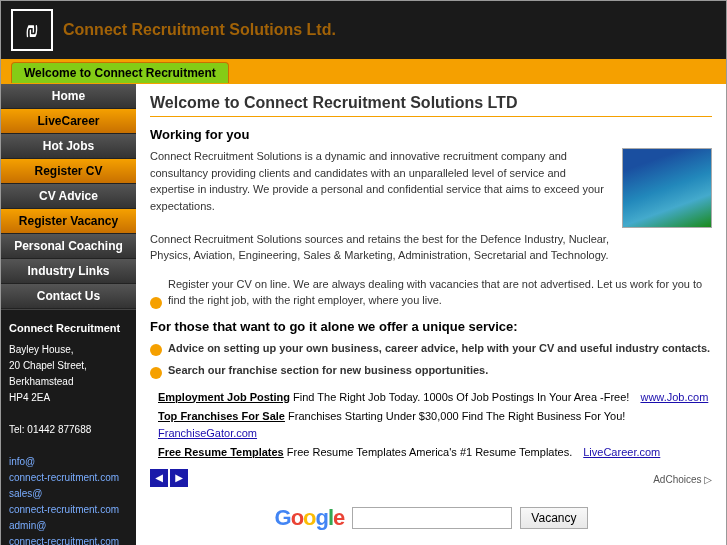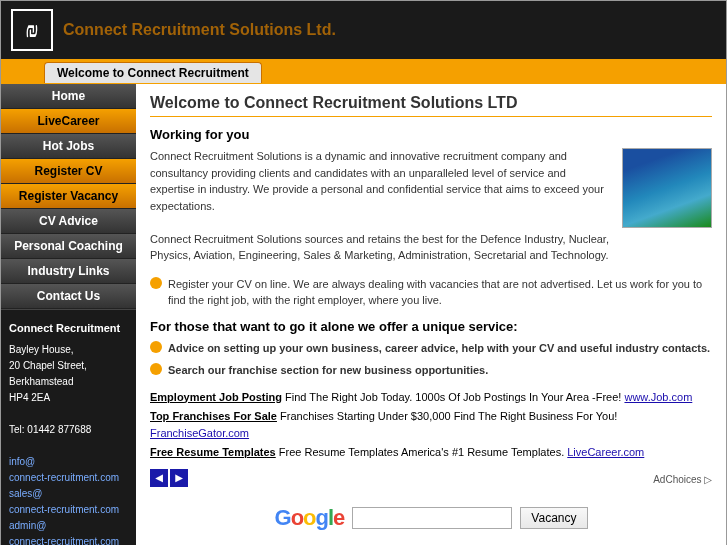--- a/index.html
+++ b/index.html
@@ -38,29 +38,28 @@
       font-weight: bold;
     }
 
     
     .welcome-tab {
       background: #f5a000;
       padding: 3px 10px 0 10px;
     }
     .welcome-tab-inner {
       display: inline-block;
-      background: #e5e5e5;
+      background: #84cc16;
       border-radius: 4px 4px 0 0;
       padding: 3px 12px;
       font-size: 12px;
       font-weight: bold;
       color: #000;
       border: 1px solid #c87000;
       border-bottom: none;
-      margin-left: 33px;
     }
 
     
     .main-layout {
       display: flex;
       border-top: 1px solid #f5a000;
     }
 
     
     .sidebar {
@@ -156,21 +155,21 @@
       width: 100%;
       height: 100%;
       background: linear-gradient(160deg, #1a4fa0 20%, #2288bb 50%, #44aacc 70%, #1a8a1a 100%);
     }
 
     .bullet-section {
       margin-bottom: 10px;
     }
     .bullet-item {
       display: flex;
-      align-items: flex-start;
+      align-items: flex-end;
       gap: 6px;
       margin-bottom: 6px;
       font-size: 11px;
       line-height: 1.5;
       color: #333;
     }
     .bullet-dot {
       width: 12px;
       height: 12px;
       border-radius: 50%;
@@ -187,20 +186,21 @@
       margin-bottom: 8px;
     }
     .ad-link-row {
       font-size: 11px;
       margin-bottom: 3px;
       line-height: 1.5;
     }
     .ad-link-row a {
       color: #000;
       text-decoration: underline;
+      margin-left: 8px;
     }
     .ad-link-row a.external {
       color: #1a0dad;
     }
 
     .adchoices-row {
       text-align: right;
       font-size: 10px;
       color: #555;
       margin-bottom: 4px;
@@ -274,22 +274,22 @@
     <div class="welcome-tab-inner">Welcome to Connect Recruitment</div>
   </div>
 
   <div class="main-layout">
 
     <div class="sidebar">
       <a class="nav-btn">Home</a>
       <a class="nav-btn orange">LiveCareer</a>
       <a class="nav-btn">Hot Jobs</a>
       <a class="nav-btn orange">Register CV</a>
+      <a class="nav-btn">CV Advice</a>
       <a class="nav-btn orange">Register Vacancy</a>
-      <a class="nav-btn">CV Advice</a>
       <a class="nav-btn">Personal Coaching</a>
       <a class="nav-btn">Industry Links</a>
       <a class="nav-btn">Contact Us</a>
 
       <div class="sidebar-contact-block">
         <div class="company-name">Connect Recruitment</div>
         <div>Bayley House,</div>
         <div>20 Chapel Street,</div>
         <div>Berkhamstead</div>
         <div>HP4 2EA</div>

